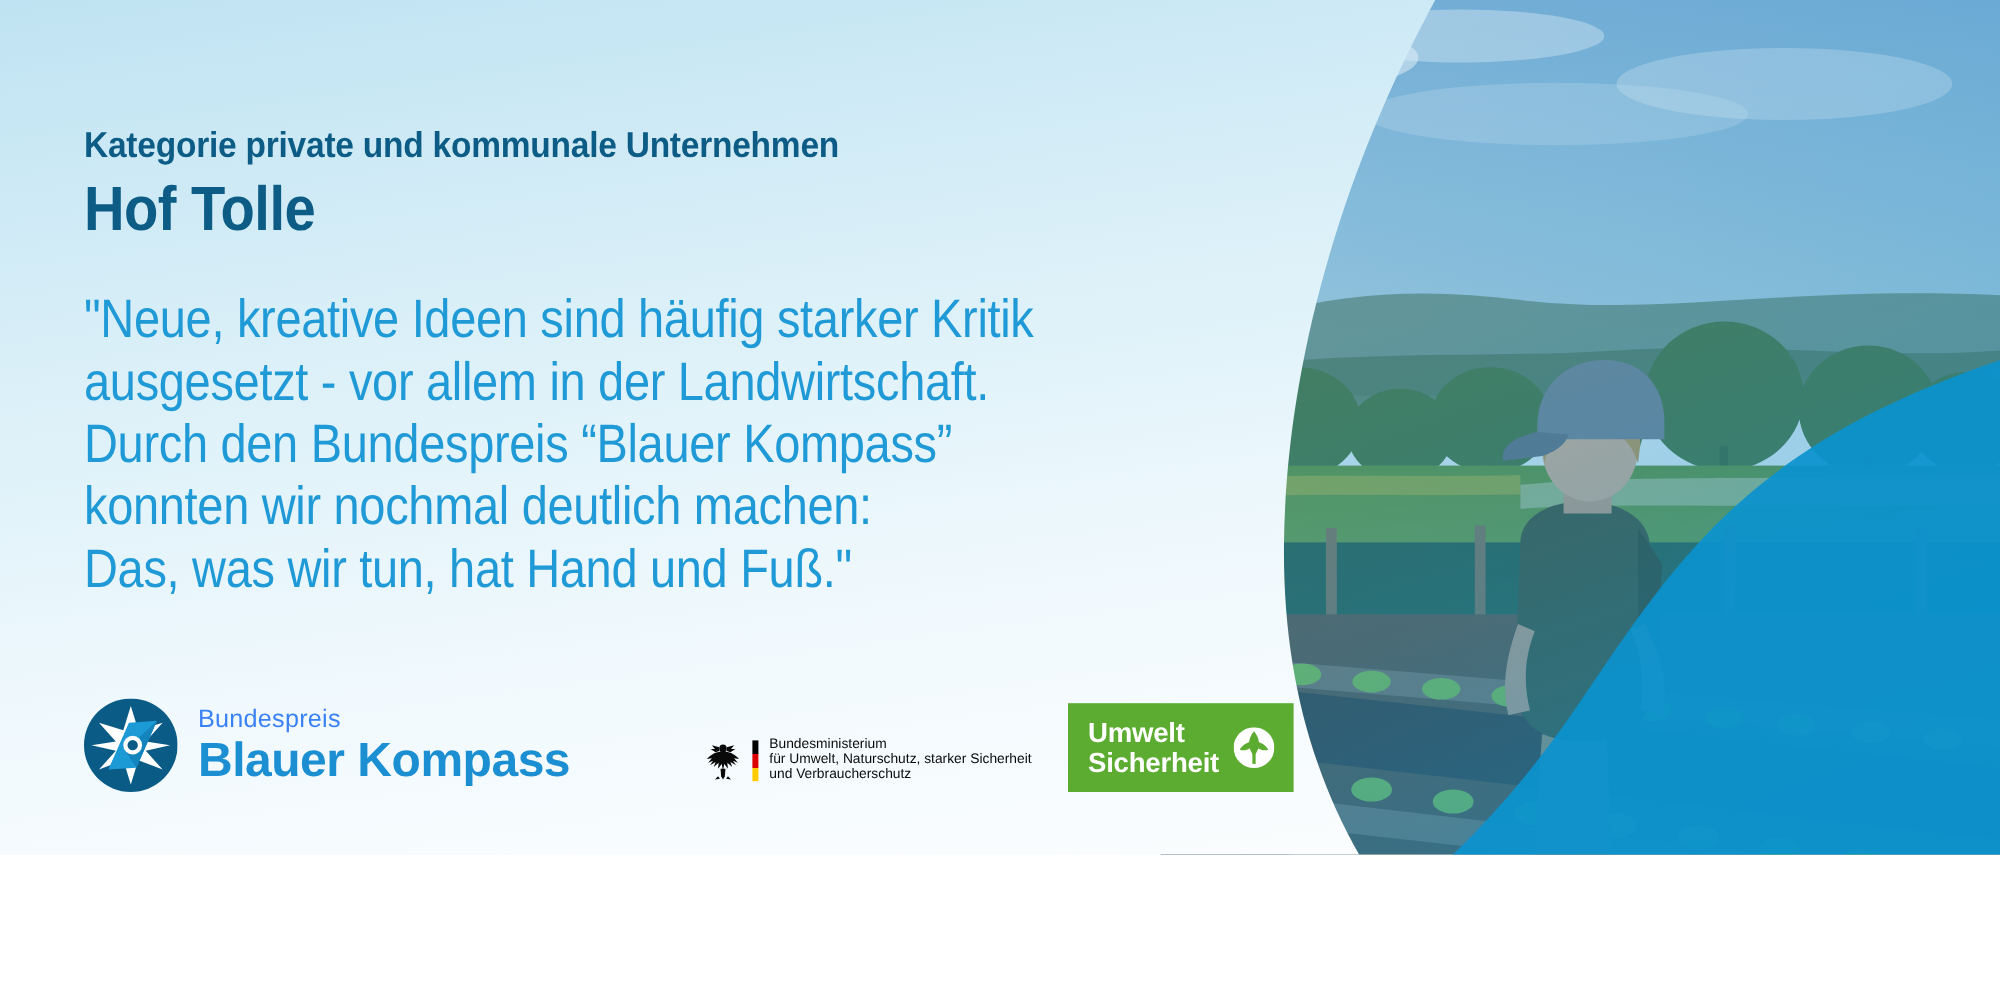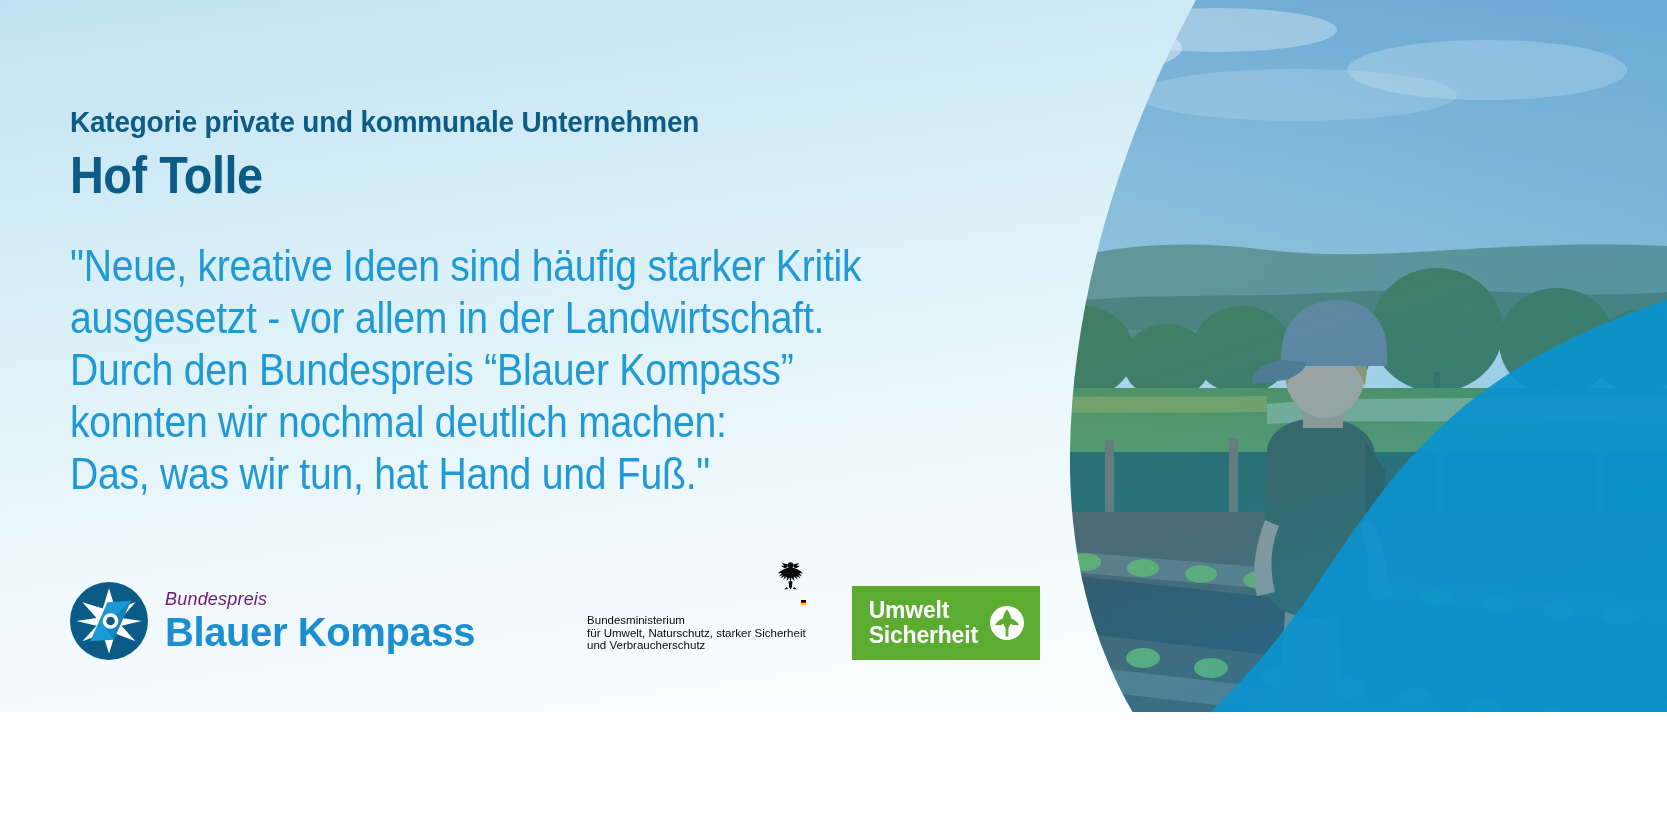--- a/index.html
+++ b/index.html
@@ -66,29 +66,29 @@
     transform-origin:left top;
     white-space:pre;
   }
 
   
   .logo-row { position:absolute; left:70px; bottom:52px; height:86px; display:flex; align-items:flex-end; }
 
   .bk-logo { display:flex; align-items:center; gap:17px; }
   .bk-mark { width:78px; height:78px; flex:0 0 78px; }
   .bk-words { display:flex; flex-direction:column; line-height:1; }
-  .bk-line1 { font-size:18px; color:#701a75; font-weight:normal; letter-spacing:0.2px;font-style:italic; }
+  .bk-line1 { font-size:21px; color:#3b82f6; font-weight:normal; letter-spacing:0.2px; }
   .bk-line2 { font-size:40px; color:#1b8fd1; font-weight:bold; letter-spacing:-0.4px; margin-top:4px; }
 
-  .bmuv { display:flex; align-items:flex-end; gap:9px; margin-left:112px; padding-bottom:8px;flex-direction:column; }
+  .bmuv { display:flex; align-items:center; gap:9px; margin-left:112px; padding-bottom:8px; }
   .eagle { width:31px; height:33px; flex:0 0 31px; }
   .bmuv-bar { width:5px; height:34px; flex:0 0 5px; background:linear-gradient(180deg,#000 0 33.33%,#dd0000 33.33% 66.66%,#ffcc00 66.66% 100%); margin-top:1px; }
   .bmuv-text { font-size:11.5px; line-height:12.6px; color:#0a0a0a; font-family:"Liberation Sans",sans-serif; white-space:nowrap; }
 
-  .uba { margin-left:46px; background:#5bac31; padding:12px 16px 13px 17px; display:flex; align-items:center; gap:12px; }
+  .uba { margin-left:30px; background:#5bac31; padding:12px 16px 13px 17px; display:flex; align-items:center; gap:12px; }
   .uba-words { display:flex; flex-direction:column; line-height:1.06; }
   .uba-words span { color:#ffffff; font-weight:bold; font-size:23px; letter-spacing:-0.2px; }
   .uba-mark { width:34px; height:34px; flex:0 0 34px; }
 </style>
 </head>
 <body>
 
 <div id="stage">
 
   <div class="bg-base"></div>

